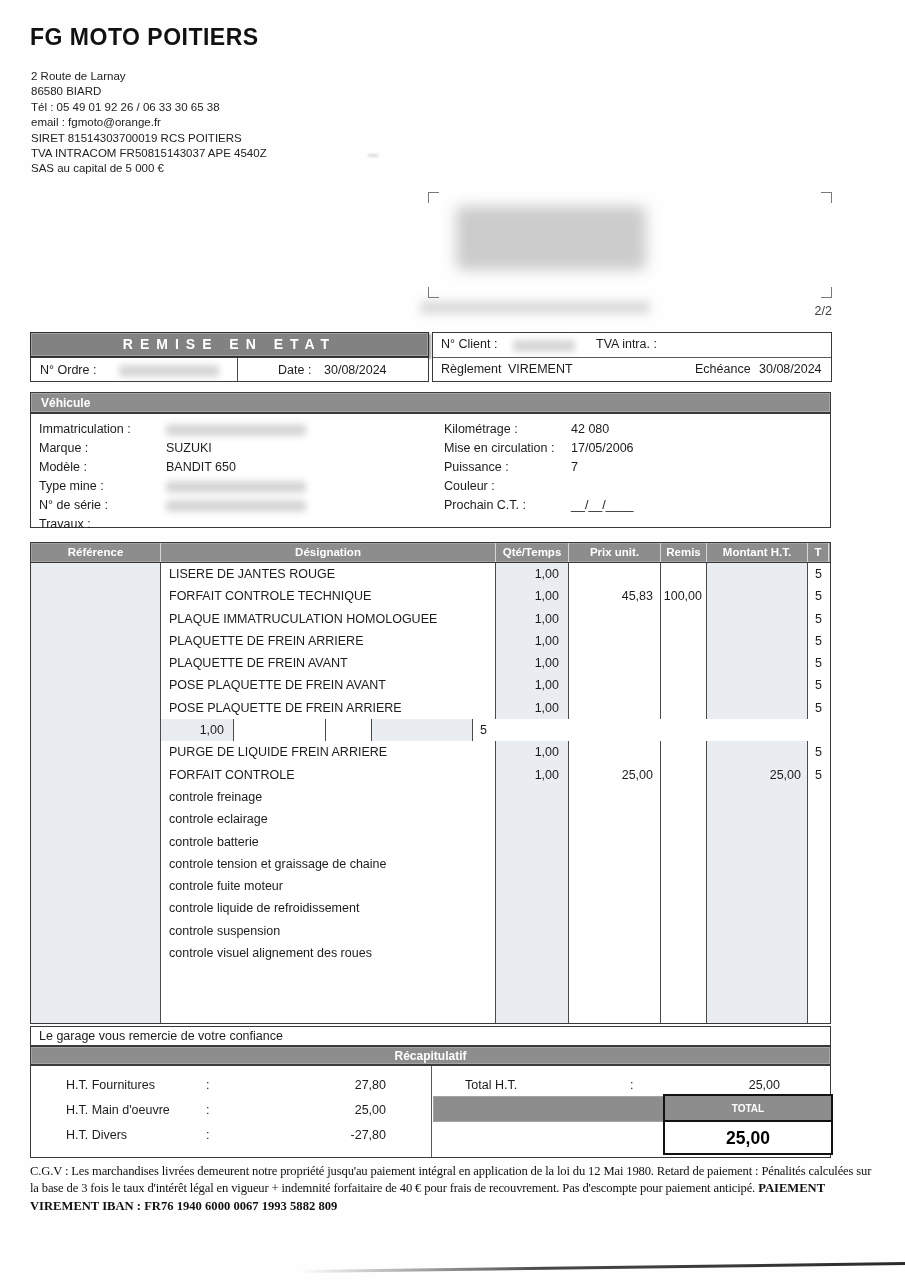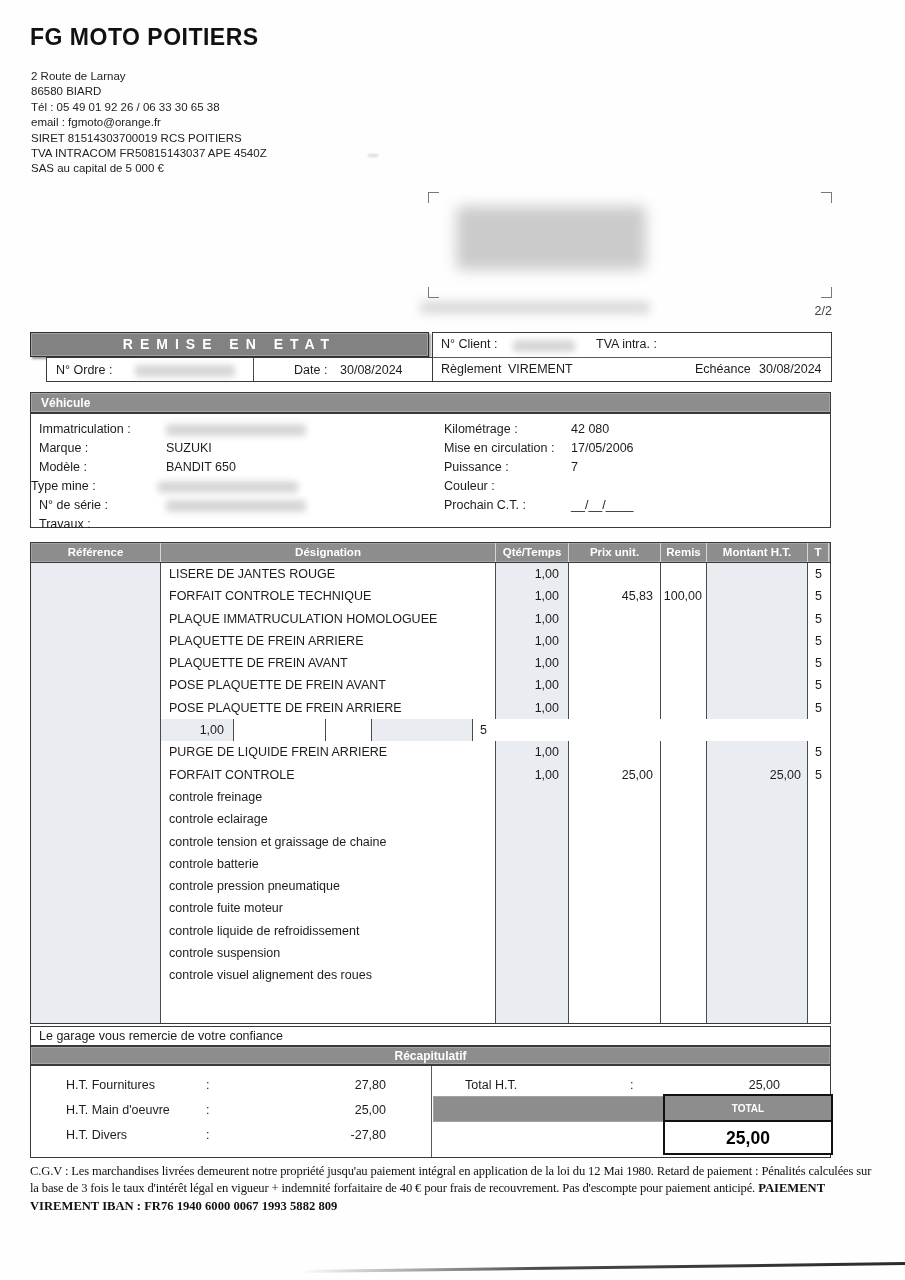--- a/index.html
+++ b/index.html
@@ -49,21 +49,21 @@
   }
   .order-left-title {
     position:absolute; left:30px; top:332px; width:399px; height:25px;
     background:#828282; border:1px solid #2e2e2e;
     box-shadow:inset 0 0 0 1px rgba(255,255,255,.25), 2px 2px 2px rgba(60,60,60,.5);
     color:#fff; font-weight:bold; font-size:14px; letter-spacing:7px;
     text-align:center; line-height:23px;
   }
   .order-left-row {
     position:absolute; left:30px; top:357px; width:399px; height:25px;
-    background:#fff; border:1px solid #3a3a3a; font-size:12.5px;margin-left:16px;
+    background:#fff; border:1px solid #3a3a3a; font-size:12.5px;
   }
   .order-left-row .divider { position:absolute; left:206px; top:0; bottom:0; width:1px; background:#4a4a4a; }
   .ordre-label { position:absolute; left:9px; top:5px; }
   .ordre-redact { position:absolute; left:88px; top:7px; }
   .date-label { position:absolute; left:247px; top:5px; }
   .date-value { position:absolute; left:293px; top:5px; }
 
   .order-right {
     position:absolute; left:432px; top:332px; width:400px; height:50px;
     background:#fff; border:1px solid #3a3a3a; font-size:12.5px;
@@ -219,21 +219,21 @@
           <span class="vvalue" style="left: 127px;"><span class="redact" style="width: 140px;"></span></span>
         </div>
         <div class="vrow" style="top: 27px; left: 8px; right: 0px;">
           <span class="vlabel">Marque :</span>
           <span class="vvalue" style="left: 127px;">SUZUKI</span>
         </div>
         <div class="vrow" style="top: 46px; left: 8px; right: 0px;">
           <span class="vlabel">Modèle :</span>
           <span class="vvalue" style="left: 127px;">BANDIT 650</span>
         </div>
-        <div class="vrow" style="top: 65px; left: 0; right: 0px;">
+        <div class="vrow" style="top: 65px; left: 8px; right: 0px;">
           <span class="vlabel">Type mine :</span>
           <span class="vvalue" style="left: 127px;"><span class="redact" style="width: 140px;"></span></span>
         </div>
         <div class="vrow" style="top: 84px; left: 8px; right: 0px;">
           <span class="vlabel">N° de série :</span>
           <span class="vvalue" style="left: 127px;"><span class="redact" style="width: 140px;"></span></span>
         </div>
         <div class="vrow" style="top: 103px; left: 8px; right: 0px;">
           <span class="vlabel">Travaux :</span>
           <span class="vvalue" style="left: 127px;"></span>
@@ -376,39 +376,30 @@
           <div class="tcell ref"></div>
           <div class="tcell des">controle eclairage</div>
           <div class="tcell qty"></div>
           <div class="tcell price"></div>
           <div class="tcell remis"></div>
           <div class="tcell montant"></div>
           <div class="tcell t"></div>
         </div>
         <div class="trow">
           <div class="tcell ref"></div>
+          <div class="tcell des">controle batterie</div>
+          <div class="tcell qty"></div>
+          <div class="tcell price"></div>
+          <div class="tcell remis"></div>
+          <div class="tcell montant"></div>
+          <div class="tcell t"></div>
+        </div>
+        <div class="trow">
+          <div class="tcell ref"></div>
           <div class="tcell des">controle tension et graissage de chaine</div>
-          <div class="tcell qty"></div>
-          <div class="tcell price"></div>
-          <div class="tcell remis"></div>
-          <div class="tcell montant"></div>
-          <div class="tcell t"></div>
-        </div>
-        <div class="trow">
-          <div class="tcell ref"></div>
-          <div class="tcell des">controle batterie</div>
-          <div class="tcell qty"></div>
-          <div class="tcell price"></div>
-          <div class="tcell remis"></div>
-          <div class="tcell montant"></div>
-          <div class="tcell t"></div>
-        </div>
-        <div class="trow">
-          <div class="tcell ref"></div>
-          <div class="tcell des">controle pression pneumatique</div>
           <div class="tcell qty"></div>
           <div class="tcell price"></div>
           <div class="tcell remis"></div>
           <div class="tcell montant"></div>
           <div class="tcell t"></div>
         </div>
         <div class="trow">
           <div class="tcell ref"></div>
           <div class="tcell des">controle fuite moteur</div>
           <div class="tcell qty"></div>

